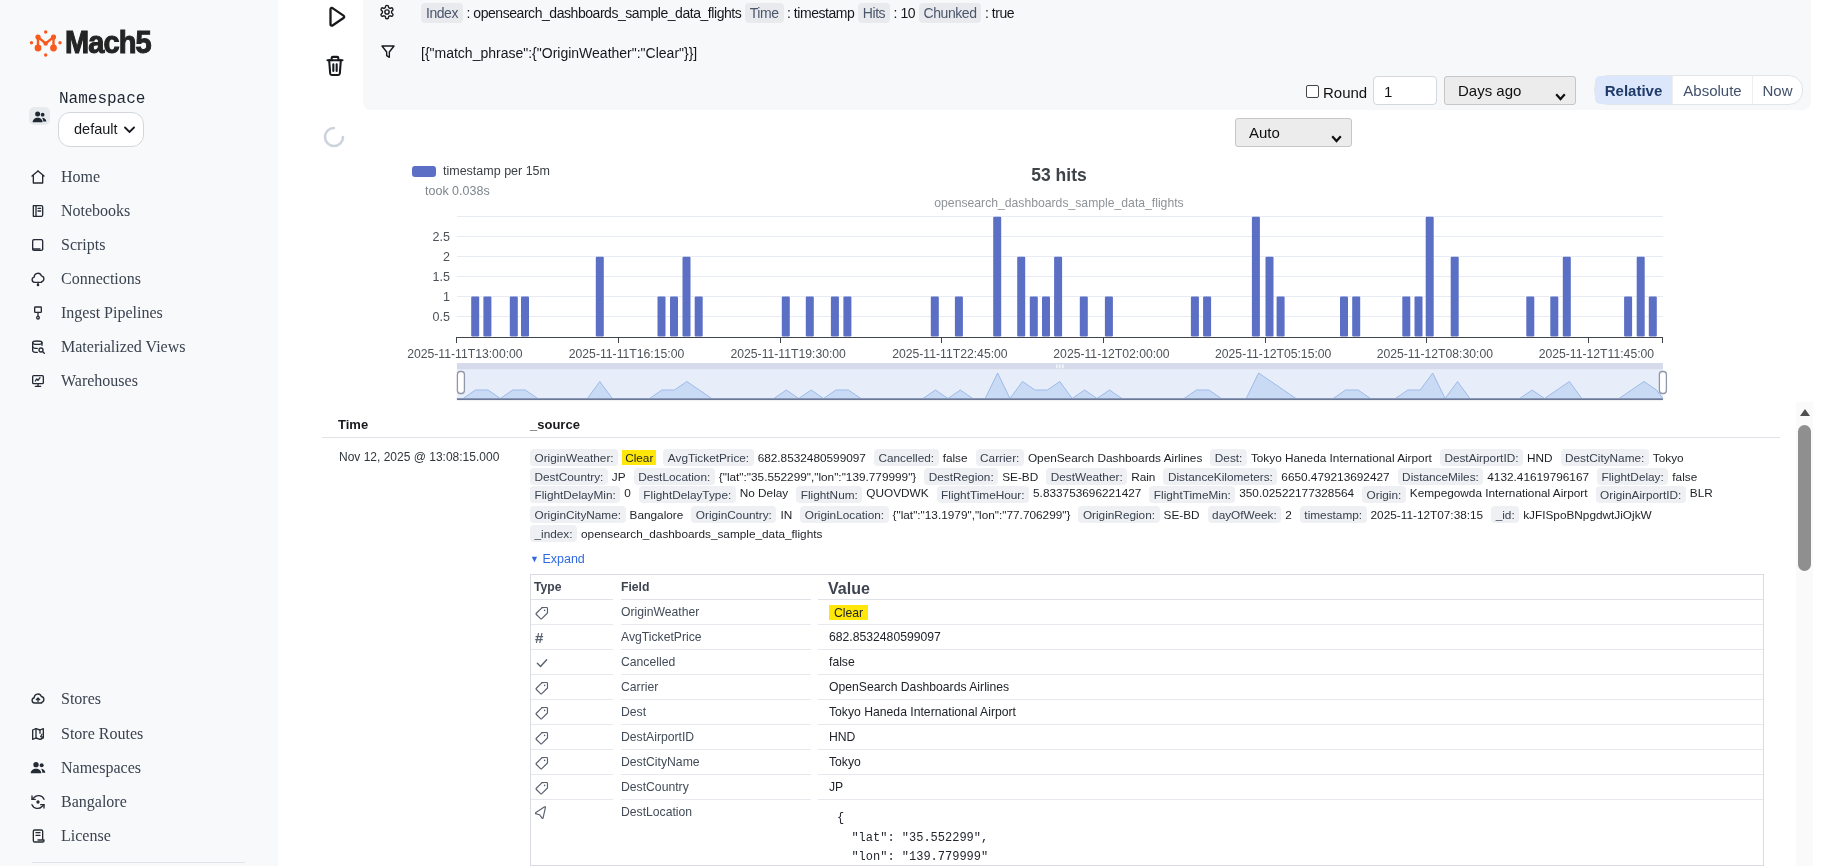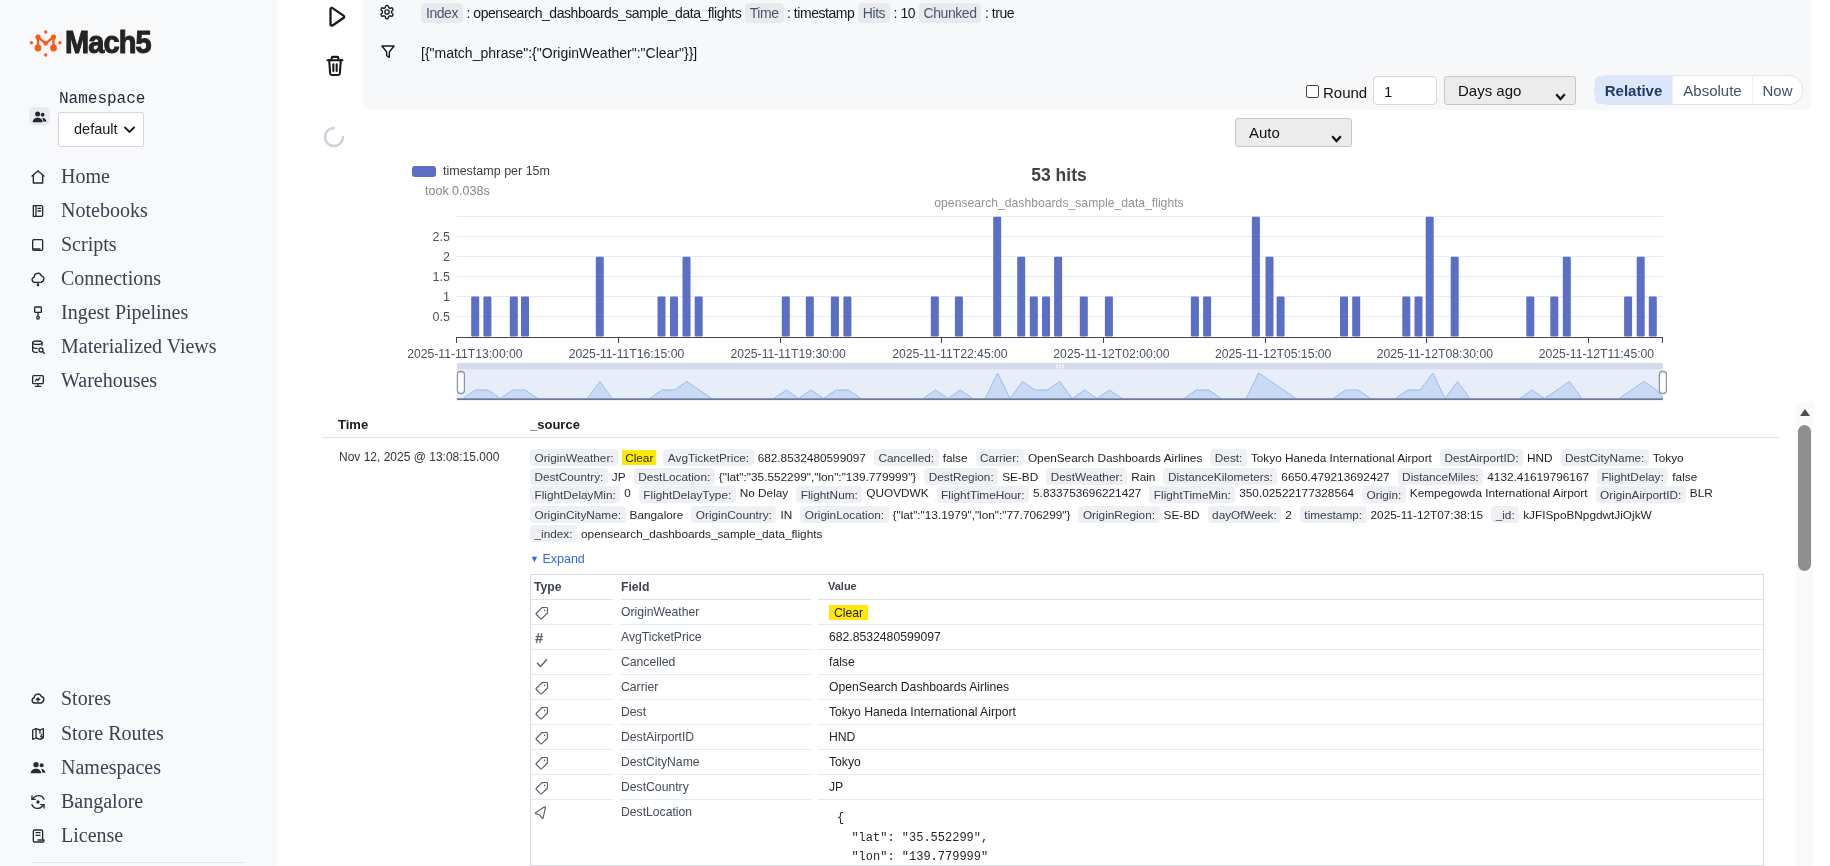--- a/index.html
+++ b/index.html
@@ -2,21 +2,21 @@
 <html><head><meta charset="utf-8">
 <style>
 *{margin:0;padding:0;box-sizing:border-box}
 html,body{width:1830px;height:866px;overflow:hidden;background:#fff;
  font-family:"Liberation Sans",sans-serif;}
 .abs{position:absolute}
 #root{position:relative;width:1830px;height:866px}
 
 #side{position:absolute;left:0;top:0;width:278px;height:866px;background:#f8f9fb}
 .navitem{position:absolute;left:30px;display:flex;align-items:center;color:#3a4350;
- font-family:"Liberation Serif",serif;font-size:20px}
+ font-family:"Liberation Serif",serif;font-size:16px}
 .navitem svg{margin-right:15px}
 .chip{display:inline-block;background:#e8eaee;border-radius:4px;padding:2px 5px;color:#4c566b}
 .srcchip{display:inline-block;background:#eef0f3;border-radius:4px;padding:1.5px 4.5px;color:#39414e;margin-right:4px}
 .srcval{margin-right:8px;color:#1c1f24}
 .selbox{position:absolute;background:#ececec;border:1px solid #c6c6c6;border-radius:3px;
  display:flex;align-items:center;font-size:15px;color:#101010}
 .selbox .arr{position:absolute;right:9px;top:50%;margin-top:-4px;width:11px;height:8px}
 </style></head><body>
 <div id="root">
 <div id="side">
@@ -39,21 +39,21 @@
  <div class="abs" style="left:65px;top:27px;font-size:29px;font-weight:900;color:#242424;letter-spacing:-0.9px;-webkit-text-stroke:1px #242424;transform:scaleY(1.05)">Mach5</div>
  <div class="abs" style="left:59px;top:90px;font-family:Liberation Mono, monospace;font-size:16px;color:#1f2733">Namespace</div>
  <div class="abs" style="left:29px;top:107px;width:21px;height:18px;background:#e7ebee;border-radius:5px;display:flex;align-items:center;justify-content:center">
   <svg width="15" height="13" viewBox="0 0 24 20" fill="#1f2733">
           <circle cx="9" cy="6" r="4"></circle>
           <path d="M1 19c0-4 3.6-7 8-7s8 3 8 7z"></path>
           <circle cx="17" cy="7" r="3"></circle>
           <path d="M16 12c3.5 0 7 2.5 7 6h-5c0-2.3-.8-4.4-2-6z"></path>
         </svg>
  </div>
- <div class="abs" style="left:58px;top:112px;width:86px;height:35px;background:#fff;border:1px solid #d3d7dc;border-radius:2px">
+ <div class="abs" style="left:58px;top:112px;width:86px;height:35px;background:#fff;border:1px solid #d3d7dc;border-radius:12px">
    <span class="abs" style="left:15px;top:8px;font-size:14.5px;color:#15181c">default</span>
    <svg class="abs" style="right:8px;top:13px" width="11" height="8" viewBox="0 0 11 8">
           <path d="M1 1.5 L5.5 6 L10 1.5" stroke="#15181c" stroke-width="1.8" fill="none" stroke-linecap="round"></path>
         </svg>
  </div>
 <div class="navitem" style="top:166px;height:21px">
         <svg width="16" height="16" viewBox="0 0 24 24" fill="none" stroke="#252b35" stroke-width="2" stroke-linecap="round" stroke-linejoin="round">
           <path d="M3 10.5 L12 3 L21 10.5 M5 9 V21 H19 V9"></path>
           <path d="M12 3v0"></path>
         </svg>
@@ -371,21 +371,21 @@
           <span class="srcval">opensearch_dashboards_sample_data_flights</span>
         </div>
 <div class="abs" style="left:252px;top:150px;font-size:12.5px;color:#2f6ae0"><span style="font-size:9px;vertical-align:1.5px">▼</span> Expand</div>
 <div class="abs" style="left:252px;top:172px;width:1234px;height:292px;border:1px solid #d9dde2;background:#fff">
 <div class="abs" style="left:0;top:0;width:100%;height:25px">
             <div class="abs" style="left:0;top:24px;width:82px;height:1px;background:#dfe3e8"></div>
             <div class="abs" style="left:90px;top:24px;width:190px;height:1px;background:#dfe3e8"></div>
             <div class="abs" style="left:287px;top:24px;width:945px;height:1px;background:#dfe3e8"></div>
             <span class="abs" style="left:3px;top:5px;font-weight:bold;color:#3e4450;font-size:12.2px">Type</span>
             <span class="abs" style="left:90px;top:5px;font-weight:bold;color:#3e4450;font-size:12.2px">Field</span>
-            <span class="abs" style="left:297px;top:5px;font-weight:bold;color:#3e4450;font-size:11px">Value</span>
+            <span class="abs" style="left:297px;top:5px;font-weight:bold;color:#3e4450;font-size:16px">Value</span>
           </div>
 <div class="abs" style="left:0;top:25px;width:100%;height:25px">
 <div class="abs" style="left:0;top:24px;width:82px;height:1px;background:#e5e8ec"></div>
 <div class="abs" style="left:90px;top:24px;width:190px;height:1px;background:#e5e8ec"></div>
 <div class="abs" style="left:287px;top:24px;width:945px;height:1px;background:#e5e8ec"></div>
 <span class="abs" style="left:4px;top:5px;height:15px;display:flex;align-items:center">
               <svg width="14" height="14" viewBox="0 0 24 24" fill="none" stroke="#5a6270" stroke-width="2">
                 <path d="M12.6 2.6h7.3a1.5 1.5 0 0 1 1.5 1.5v7.3a1.5 1.5 0 0 1-.44 1.06l-9.3 9.3a1.5 1.5 0 0 1-2.12 0l-7.2-7.2a1.5 1.5 0 0 1 0-2.12l9.3-9.3a1.5 1.5 0 0 1 1.06-.44z"></path>
                 <circle cx="16.5" cy="7.5" r="1.3" fill="#5a6270" stroke="none"></circle>
               </svg>

